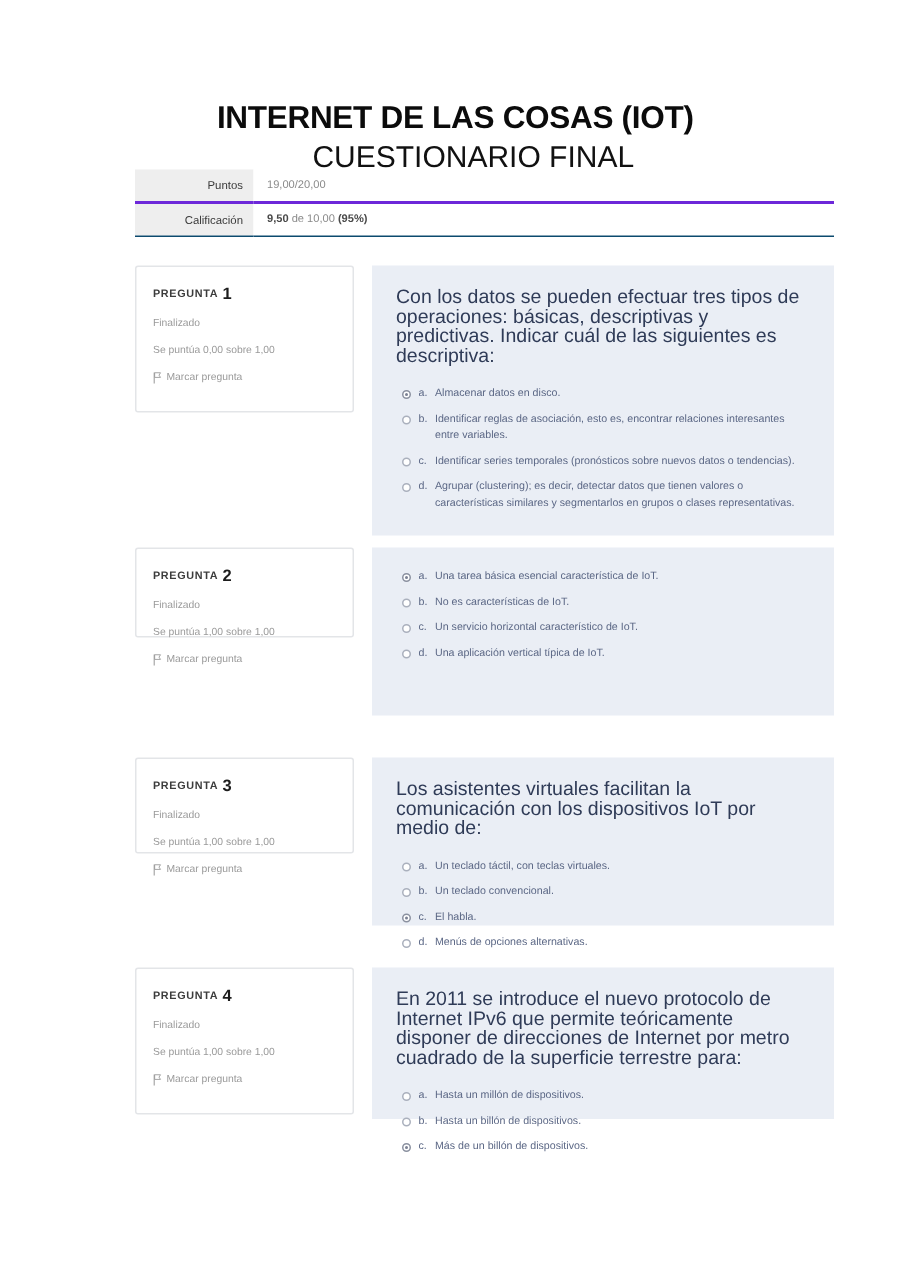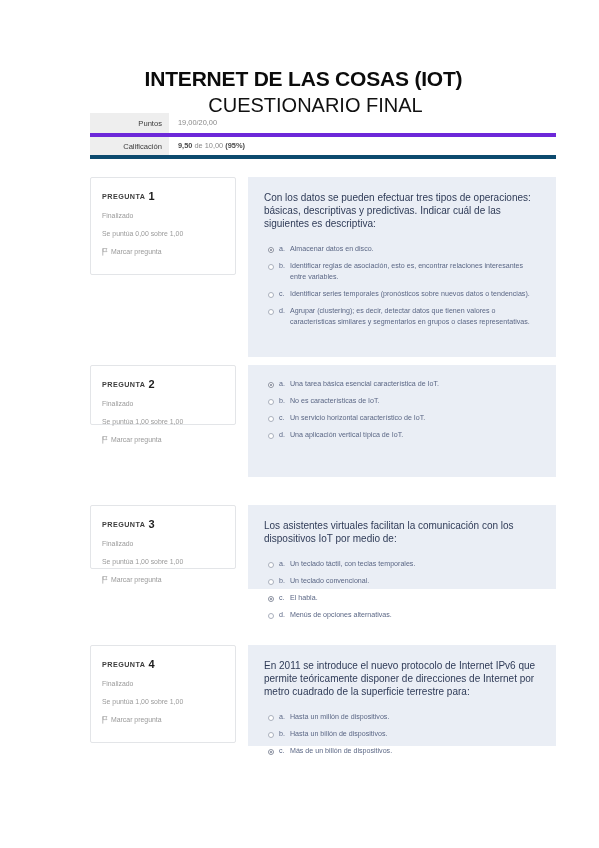--- a/index.html
+++ b/index.html
@@ -70,22 +70,22 @@
   }
   .score-value{
     background:#ffffff;
     color:#8a8a8a;
     padding-left:9px !important;
     font-size:7.4px;
     vertical-align:bottom;
     padding-bottom:2px !important;
   }
   .score-value b{color:#4a4a4a;font-weight:bold;}
-  .row-puntos td{border-bottom:4px solid #6d28d9;}
-  .row-calif td{border-bottom:4px solid #0c4a6e;}
+  .row-puntos td{border-bottom:2px solid #6d28d9;}
+  .row-calif td{border-bottom:1px solid #0c4a6e;}
 
   
   .q-block{
     position:absolute;
     left:0;
     width:599px;
   }
   .q-info{
     position:absolute;
     left:90px;top:0;
@@ -139,21 +139,21 @@
 
   .q-panel{
     position:absolute;
     left:248px;top:0;
     width:308px;
     background:#eaeef5;
     box-sizing:border-box;
     padding:14px 15px 15px 16px;
   }
   .q-text{
-    font-size:10px;
+    font-size:13px;
     color:#2f3b57;
     line-height:13px;
     margin:0 0 14px 0;
   }
   .q-options{
     margin:0;padding:0;list-style:none;
   }
   .q-opt{
     display:flex;
     align-items:flex-start;
@@ -311,27 +311,27 @@
       <div class="q-info-flag">
         <span class="flag-icon">
             <svg width="6" height="8" viewBox="0 0 6 8">
               <path d="M0.8 0.3 L0.8 7.6" stroke="#9a9a9a" stroke-width="0.7" fill="none"></path>
               <path d="M1.1 0.5 L5 0.5 L4 2.1 L5 3.6 L1.1 3.6 Z" fill="none" stroke="#9a9a9a" stroke-width="0.6"></path>
             </svg>
           </span>
         <span>Marcar pregunta</span>
       </div>
     </div>
-    <div class="q-panel" style="height:84px;">
+    <div class="q-panel" style="height:112px;">
       <div class="q-text">Los asistentes virtuales facilitan la comunicación con los dispositivos IoT por medio de:</div>
       <ul class="q-options">
         <li class="q-opt">
             <span class="radio"></span>
             <span class="opt-letter">a.</span>
-            <span class="opt-text">Un teclado táctil, con teclas temporales.</span>
+            <span class="opt-text">Un teclado táctil, con teclas virtuales.</span>
           </li>
         <li class="q-opt">
             <span class="radio"></span>
             <span class="opt-letter">b.</span>
             <span class="opt-text">Un teclado convencional.</span>
           </li>
         <li class="q-opt">
             <span class="radio checked"></span>
             <span class="opt-letter">c.</span>
             <span class="opt-text">El habla.</span>

